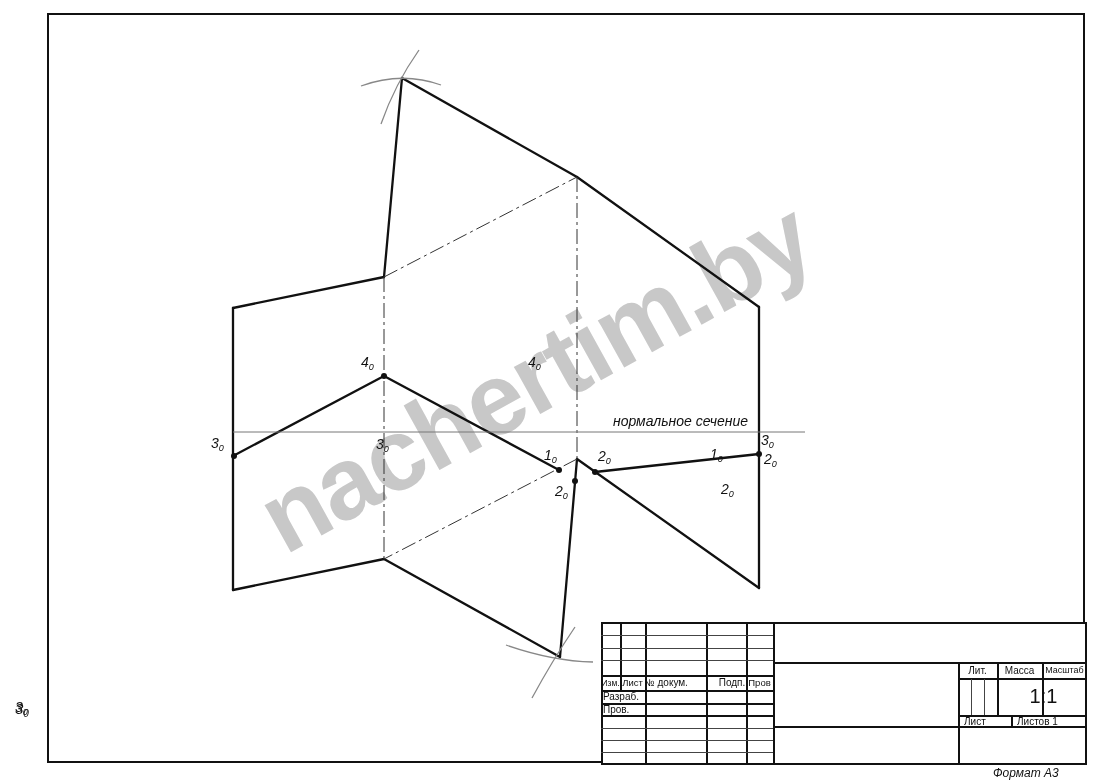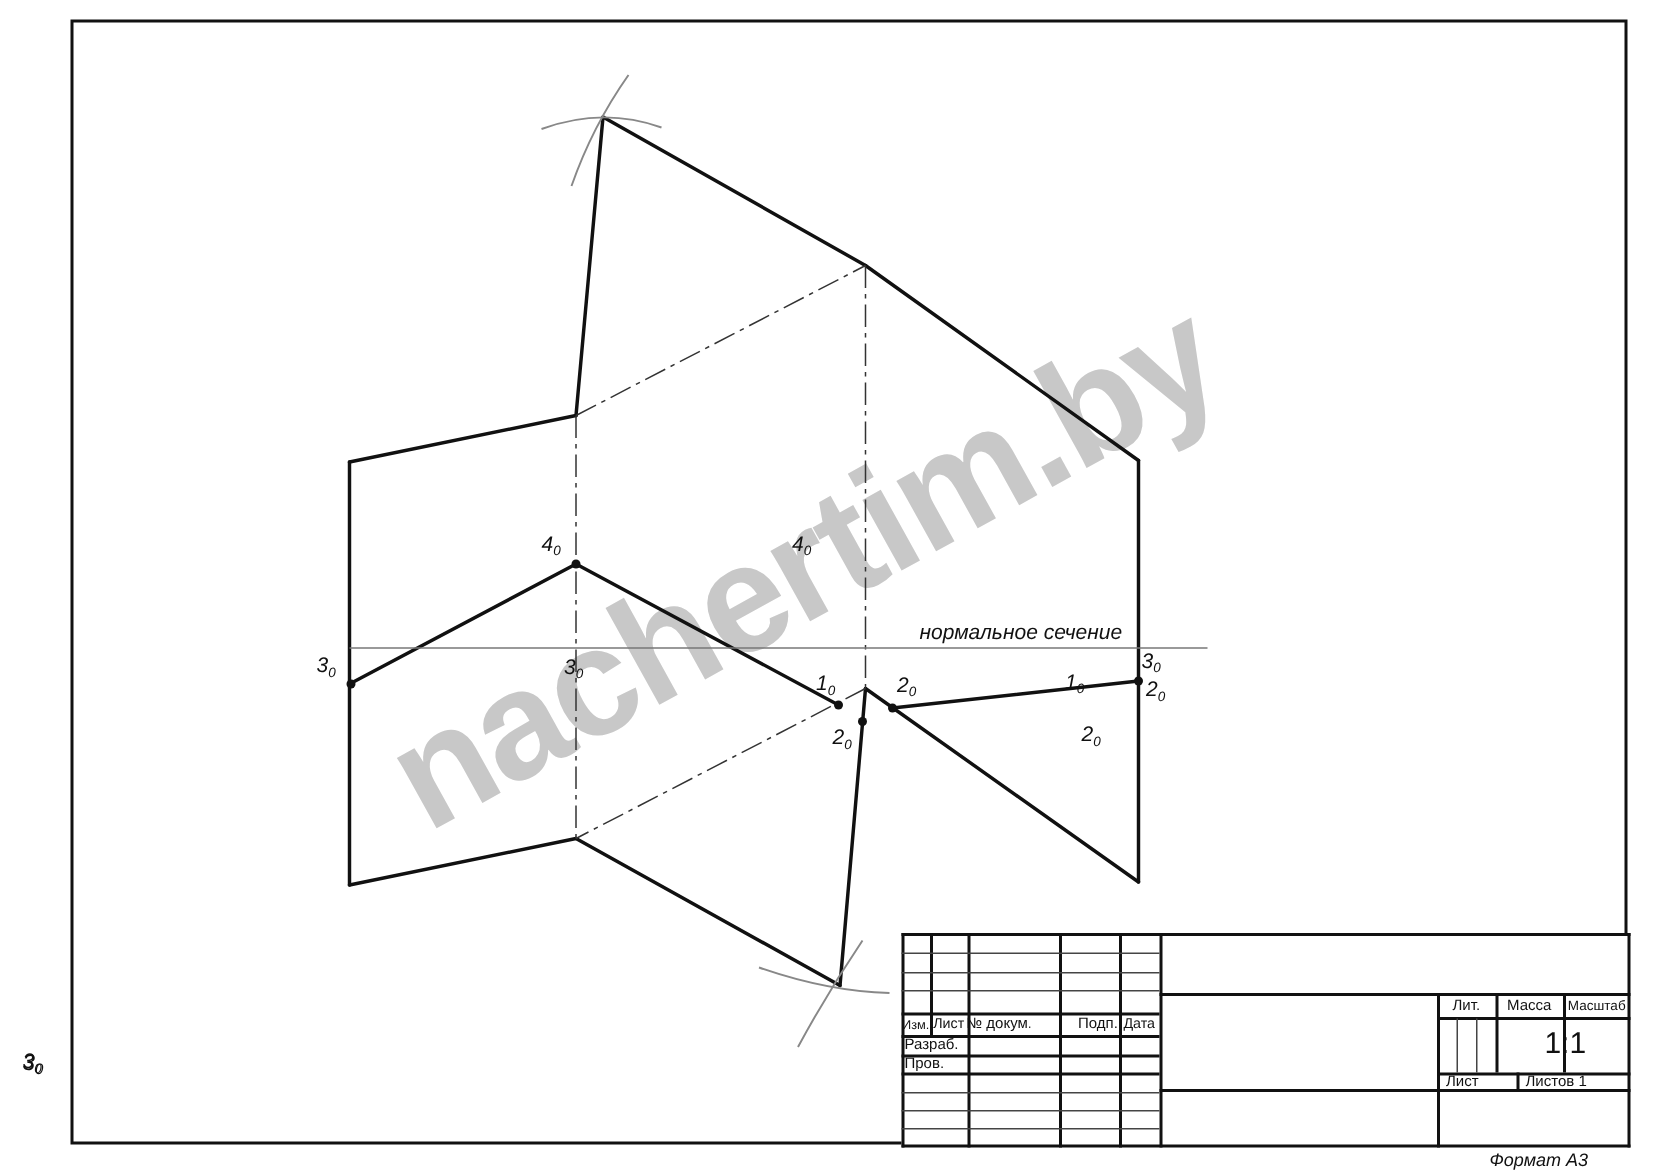--- a/index.html
+++ b/index.html
@@ -105,21 +105,21 @@
     <div class="vl" style="left:396px;top:40px;width:2px;height:53px"></div>
     <div class="vl" style="left:441px;top:40px;width:2px;height:53px"></div>
     <div class="vl thin" style="left:370px;top:57px;width:1px;height:36px"></div>
     <div class="vl thin" style="left:383px;top:57px;width:1px;height:36px"></div>
     <div class="vl" style="left:410px;top:93px;width:2px;height:12px"></div>
 
     <div class="cell" style="left:0;top:53px;width:19px;height:15px;font-size:8.5px">Изм.</div>
     <div class="cell" style="left:19px;top:53px;width:25px;height:15px;font-size:9.5px">Лист</div>
     <div class="cell" style="left:44px;top:53px;width:42px;height:15px;font-size:10px">№ докум.</div>
     <div class="cell" style="left:105px;top:53px;width:52px;height:15px;font-size:10px">Подп.</div>
-    <div class="cell" style="left:145px;top:53px;width:27px;height:15px;font-size:9.5px">Дата</div>
+    <div class="cell" style="left:145px;top:53px;width:27px;height:15px;font-size:9.5px">Пров</div>
     <div class="cell left" style="left:2px;top:68px;width:64px;height:13px;font-size:10px">Разраб.</div>
     <div class="cell left" style="left:2px;top:81px;width:42px;height:12px;font-size:10px">Пров.</div>
     <div class="cell" style="left:357px;top:40px;width:39px;height:16px;font-size:10px">Лит.</div>
     <div class="cell" style="left:396px;top:40px;width:45px;height:16px;font-size:10px">Масса</div>
     <div class="cell" style="left:441px;top:40px;width:45px;height:16px;font-size:9px">Масштаб</div>
     <div class="cell" style="left:420px;top:56px;width:45px;height:37px;font-size:20px">1:1</div>
     <div class="cell left" style="left:363px;top:93px;width:47px;height:12px;font-size:10px">Лист</div>
     <div class="cell left" style="left:416px;top:93px;width:70px;height:12px;font-size:10px">Листов 1</div>
   </div>
 

